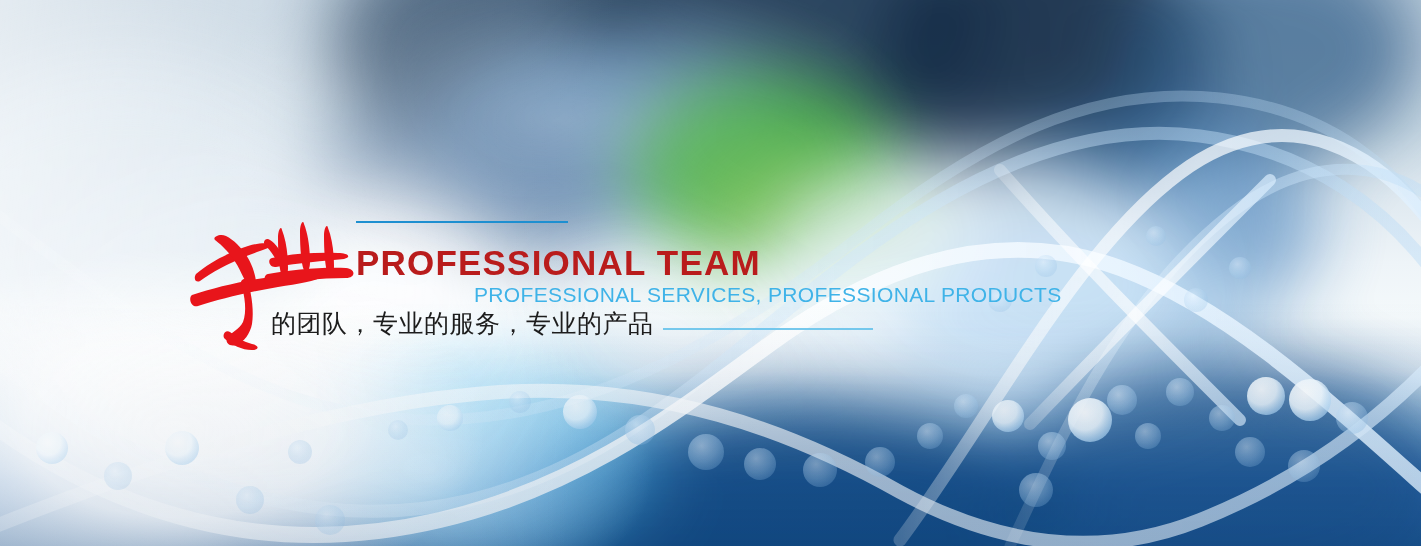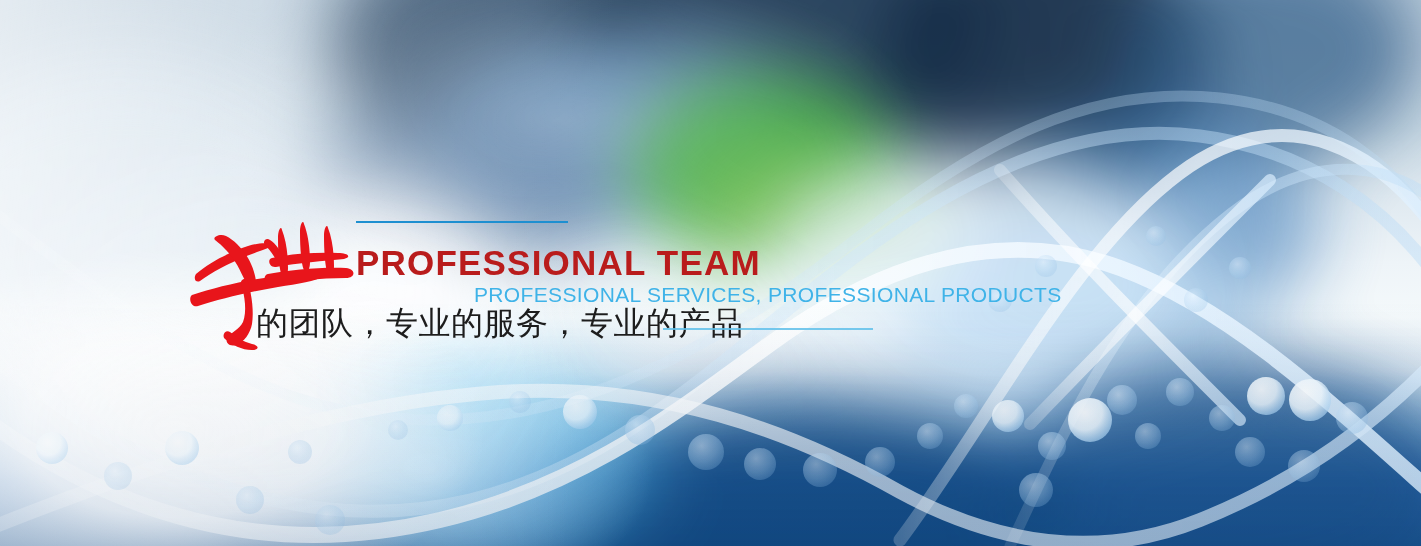--- a/index.html
+++ b/index.html
@@ -126,24 +126,24 @@
     font-size: 21px;
     font-weight: normal;
     letter-spacing: .35px;
     color: #3fb3e8;
     white-space: nowrap;
     line-height: 18px;
   }
 
   #tagline {
     position: absolute;
-    left: 256px;
+    left: 271px;
     top: 307px;
     margin: 0;
-    font-size: 32px;
+    font-size: 25px;
     font-weight: normal;
     letter-spacing: .5px;
     color: #1d1d1d;
     white-space: nowrap;
     line-height: 32px;
   }
 
   #rule-bottom {
     position: absolute;
     left: 663px;

